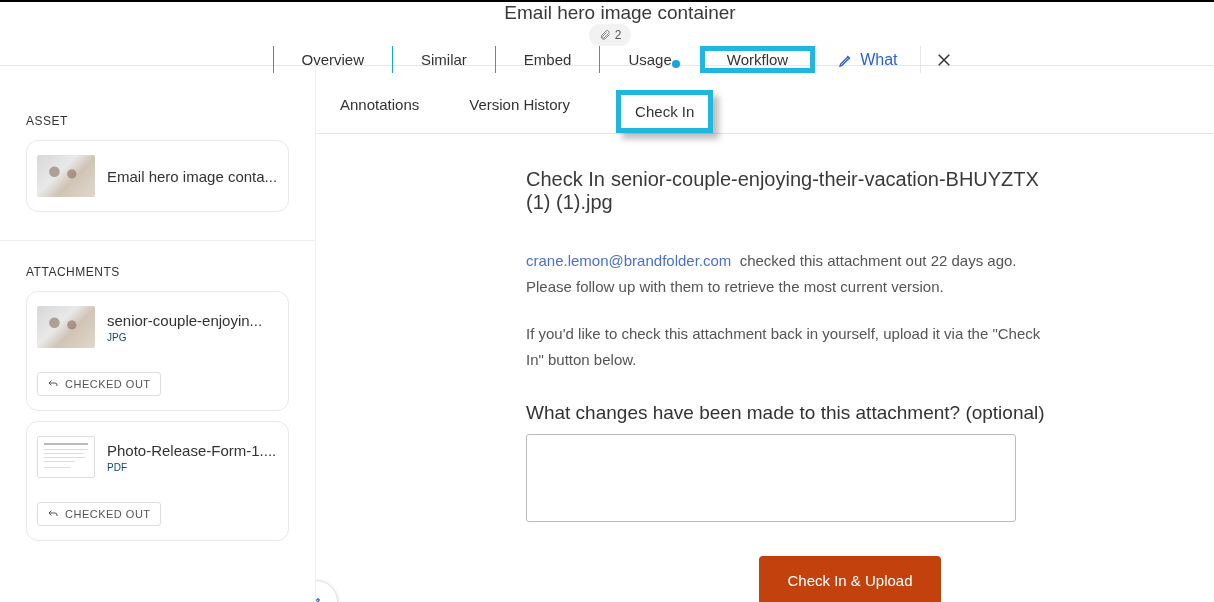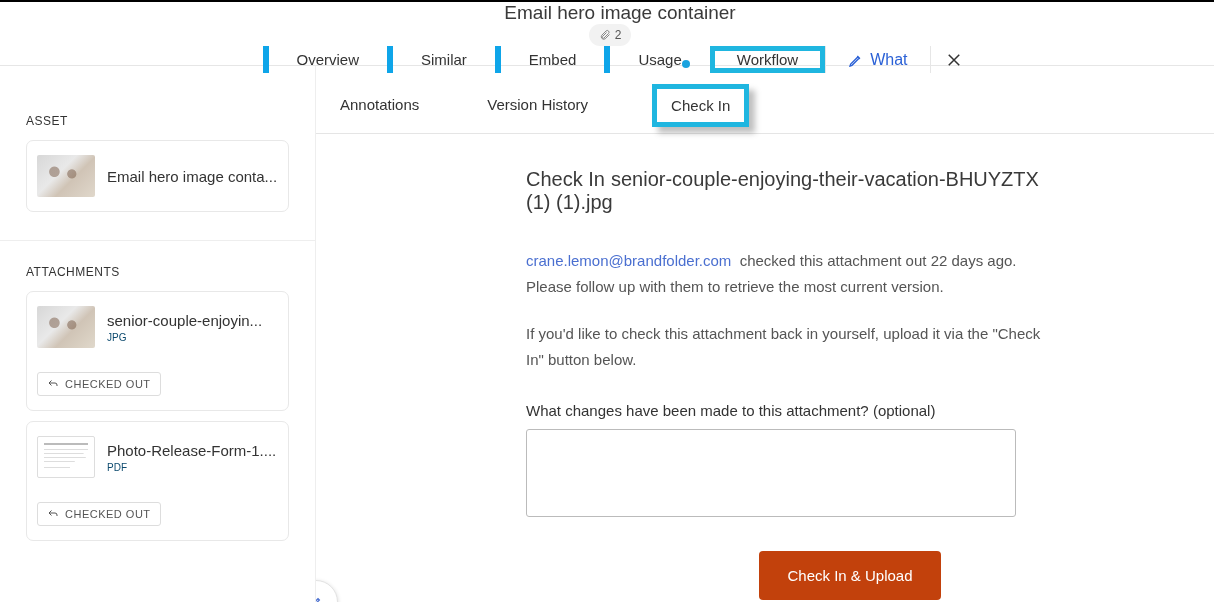--- a/index.html
+++ b/index.html
@@ -41,21 +41,21 @@
   }
   .attach-pill svg { width: 12px; height: 12px; }
   .nav-tabs { display: flex; height: 100%; }
   .nav-tab {
     display: flex;
     align-items: center;
     justify-content: center;
     padding: 0 28px;
     font-size: 15px;
     color: #333;
-    border-left: 6px solid #0ea5e9;
+    border-left: 1px solid #0ea5e9;
     cursor: pointer;
     position: relative;
     white-space: nowrap;
   }
   .nav-tab.workflow-tab {
     border: 5px solid #1fb6e0;
     padding: 0 22px;
   }
   .nav-tab .dot {
     position: absolute;
@@ -98,21 +98,21 @@
   }
   .sidebar-sect-label {
     font-size: 12px;
     letter-spacing: 0.5px;
     color: #333;
     padding: 18px 26px 12px;
   }
   .asset-card, .attach-card {
     margin: 0 26px 10px;
     border: 1px solid #e8e8e8;
-    border-radius: 7px;
+    border-radius: 12px;
     background: #fff;
     padding: 14px 10px;
   }
   .card-row { display: flex; align-items: center; gap: 12px; }
   .thumb {
     width: 58px; height: 42px; border-radius: 2px;
     background: linear-gradient(135deg,#d7d7d7 0%,#e9e9e9 40%,#d0c4b6 60%,#e0d8cb 100%);
     position: relative;
     overflow: hidden;
     flex-shrink: 0;
@@ -164,25 +164,25 @@
     letter-spacing: .5px;
     color: #555;
   }
   .chk-out svg { width: 12px; height: 12px; }
   .sidebar-divider { height: 1px; background: #eee; margin: 28px 0 6px; }
 
   
   .main { flex: 1; position: relative; overflow: hidden; }
   .subtabs {
     display: flex;
-    gap: 60px;
+    gap: 42px;
     padding: 24px 3px 0 20px;
     border-bottom: 1px solid #e5e5e5;
     height: 68px;
-    align-items: flex-start;
+    align-items: flex-end;
   }
   .subtab {
     font-size: 15px;
     color: #333;
     cursor: pointer;
     padding: 6px 4px 20px;
   }
   .subtab.highlight {
     border: 5px solid #1fb6e0;
     padding: 8px 14px;
@@ -203,21 +203,21 @@
   .ci-filename { font-size: 20px; color: #3a3a3a; font-weight: 500; margin-left: 6px; }
   .para {
     font-size: 15px;
     color: #555;
     line-height: 1.7;
     margin-top: 34px;
     max-width: 520px;
   }
   .para.tight { margin-top: 22px; }
   .email-link { color: #4a6fd0; text-decoration: none; }
-  .field-label { font-size: 15px; color: #333; margin-top: 30px; }
+  .field-label { font-size: 19px; color: #333; margin-top: 30px; }
   .txt {
     width: 490px;
     height: 88px;
     border: 1px solid #bbb;
     border-radius: 3px;
     margin-top: 10px;
     resize: none;
     font-family: inherit;
     font-size: 14px;
     padding: 8px;

